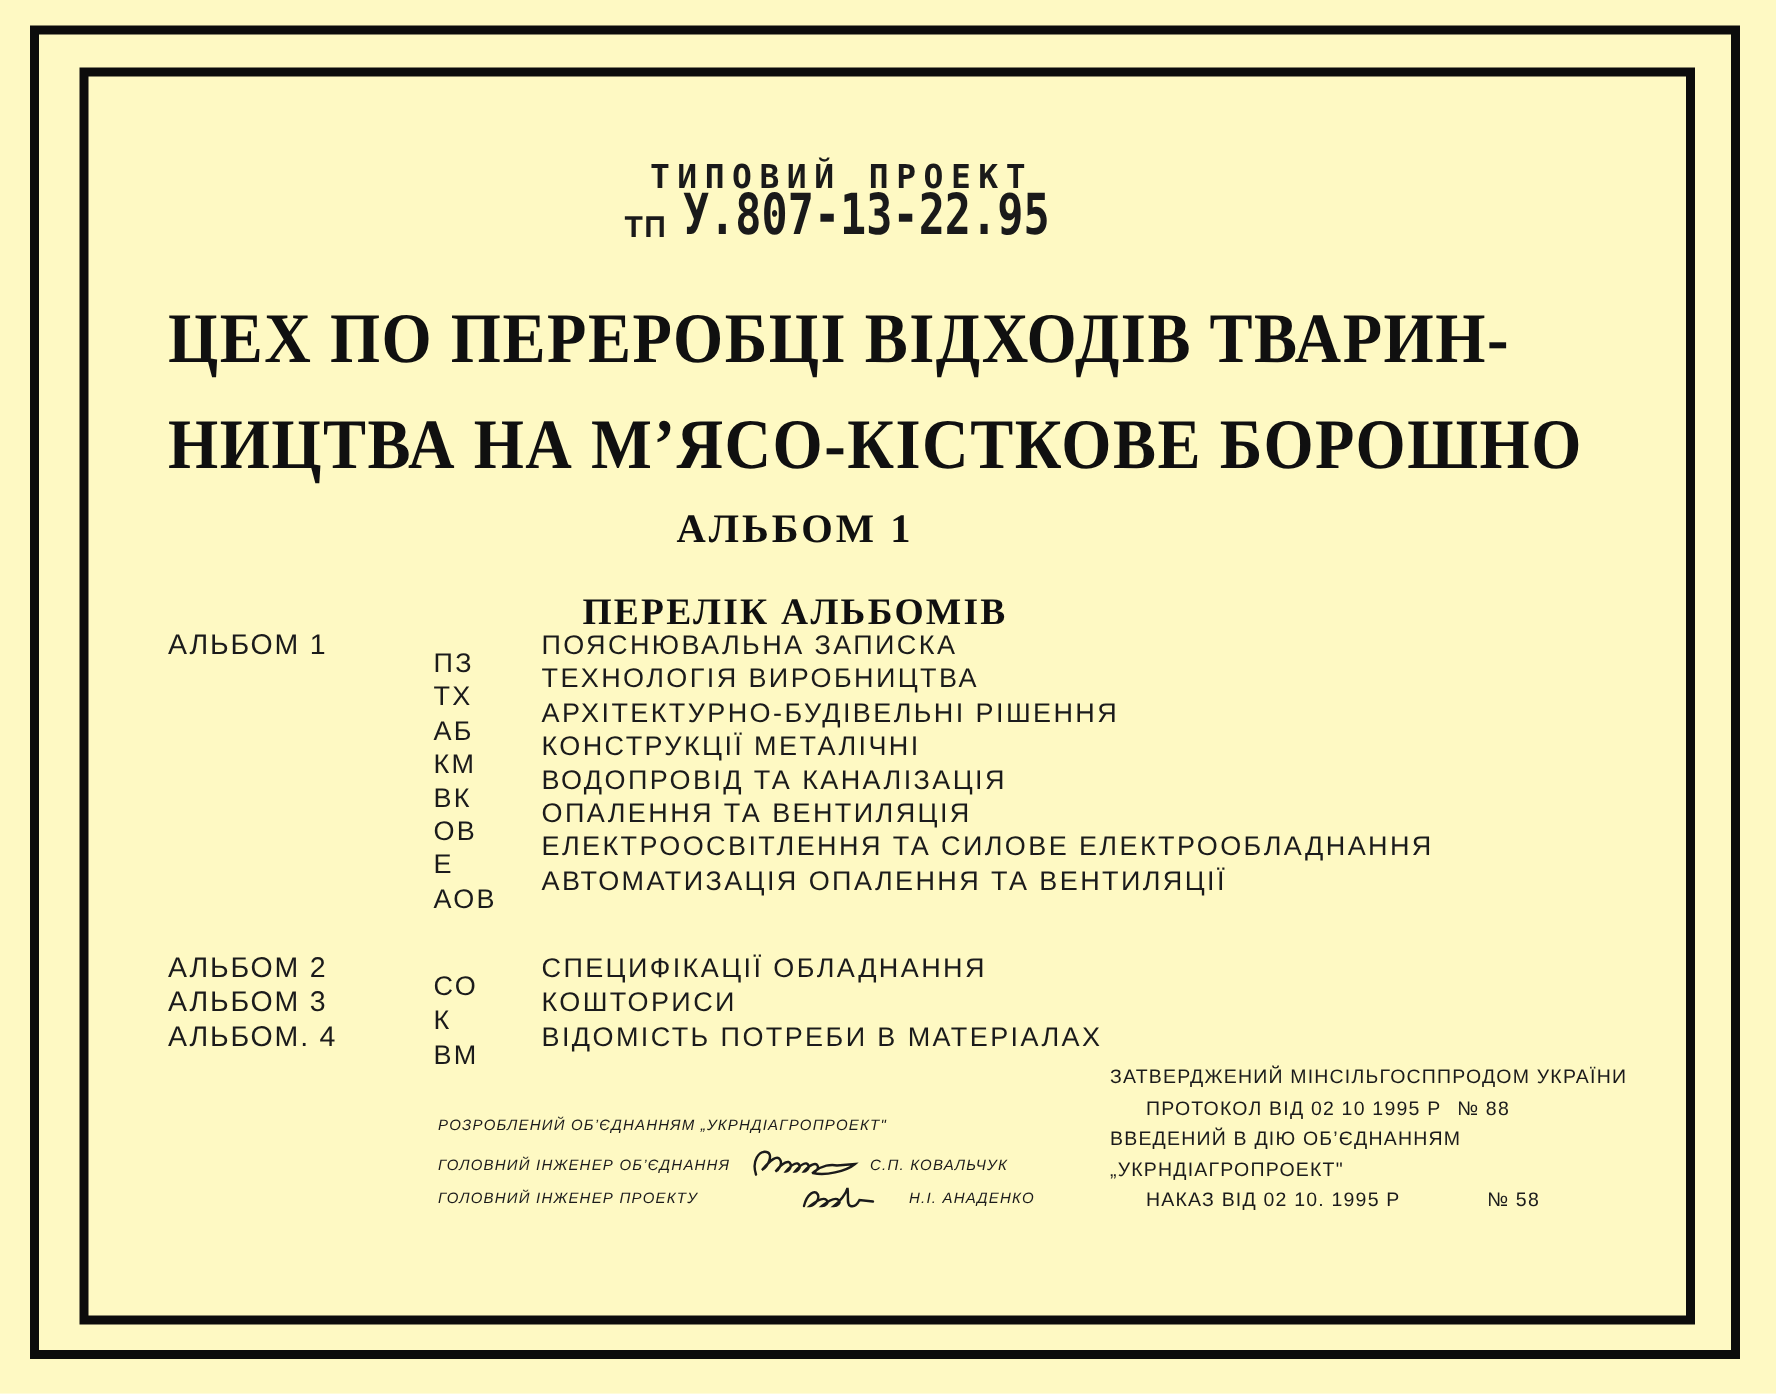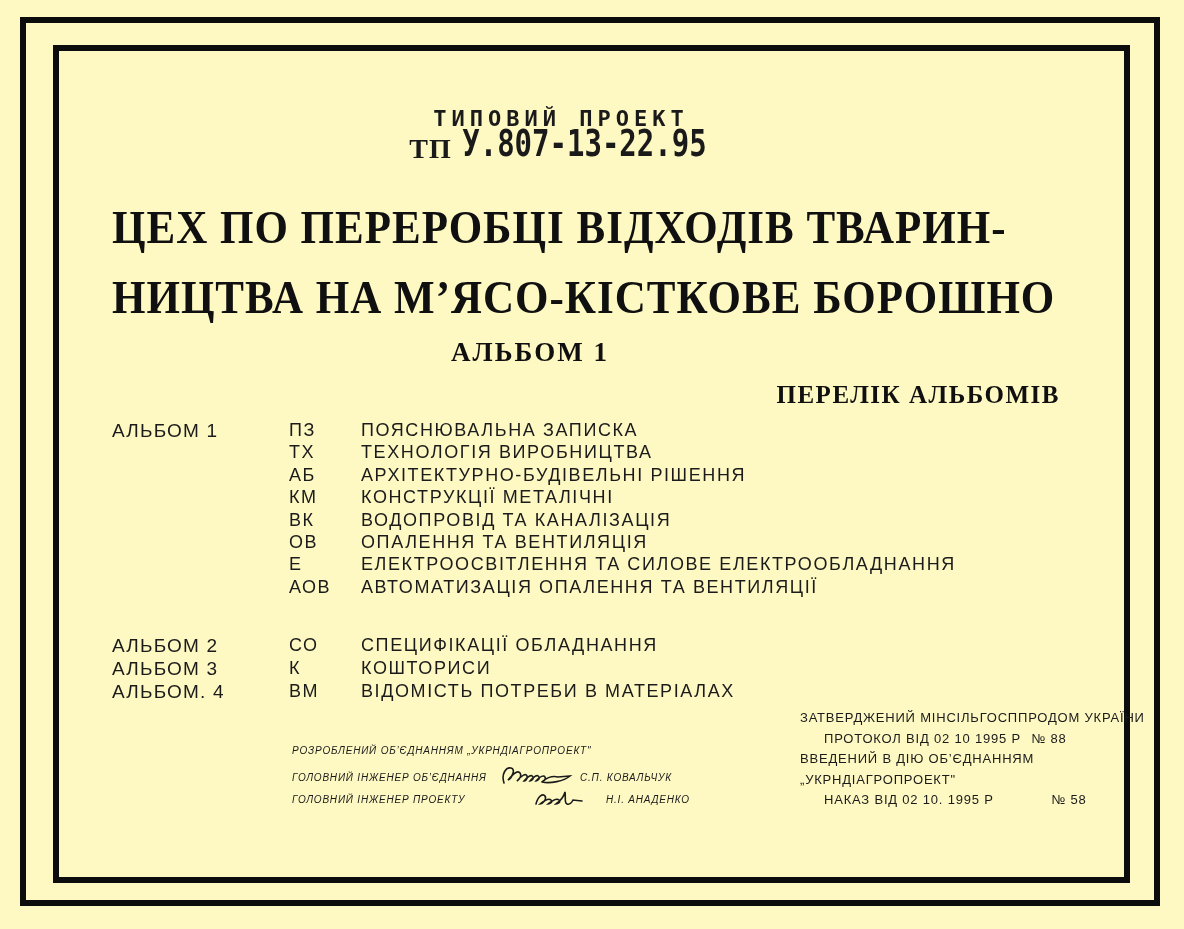--- a/index.html
+++ b/index.html
@@ -21,22 +21,22 @@
     position:absolute;left:0;top:106px;width:1122px;
     text-align:center;
     font-family:"DejaVu Sans Mono", monospace;
     font-size:22px;letter-spacing:5px;font-weight:bold;color:#1a1a1a;
   }
   .codeline{
     position:absolute;left:0;top:131px;width:1116px;
     text-align:center;white-space:nowrap;color:#1a1a1a;
   }
   .code-prefix{
-    font-family:Liberation Serif, serif;
-    font-size:28px;font-weight:bold;letter-spacing:1px;
+    font-family:Liberation Sans, sans-serif;
+    font-size:20px;font-weight:bold;letter-spacing:1px;
     vertical-align:baseline;
   }
   .code-num{
     display:inline-block;
     font-family:"DejaVu Sans Mono", monospace;
     font-size:29px;font-weight:bold;letter-spacing:0px;
     transform:scaleY(1.3);transform-origin:center bottom;
     margin-left:6px;
   }
   .main-title{
@@ -45,43 +45,43 @@
     font-weight:bold;font-size:43px;letter-spacing:1px;
     line-height:64px;white-space:nowrap;color:#101010;
     transform:scaleY(1.1);transform-origin:top left;
   }
   .album-heading{
     position:absolute;left:0;top:337px;width:1060px;text-align:center;
     font-family:"Liberation Serif", serif;font-weight:bold;
     font-size:27px;letter-spacing:2px;color:#101010;
   }
   .list-heading{
-    position:absolute;left:0;top:381px;width:1060px;text-align:right;
+    position:absolute;left:0;top:395px;width:1060px;text-align:center;
     font-family:"Liberation Serif", serif;font-weight:bold;
     font-size:25px;letter-spacing:1.5px;color:#101010;
   }
 
   .draft{letter-spacing:1.6px;}
   .catalog{position:absolute;left:112px;top:420px;width:965px;}
   .crow{display:flex;align-items:flex-start;height:22.4px;font-size:18px;color:#1b1b1b;}
   .crow-sp{height:23px;}
   .col-label{width:177px;font-size:19px;letter-spacing:1.2px;}
-  .col-code{width:72px;letter-spacing:1.5px;}
+  .col-code{width:72px;letter-spacing:1.5px;margin-top:12px;}
   .col-title{flex:1;white-space:nowrap;}
   .gap{height:36px;}
 
   .dev-block{position:absolute;left:292px;top:745px;font-size:10px;letter-spacing:0.8px;color:#1b1b1b;font-style:italic;}
   .dev-line1{height:21px;}
   .dev-row{display:flex;align-items:center;height:22px;}
   .dev-role{width:202px;white-space:nowrap;}
   .sig{flex:none;}
   .sig svg{display:block;}
   .dev-name{white-space:nowrap;}
 
-  .approval-block{position:absolute;left:800px;top:708px;font-size:13px;letter-spacing:0.8px;line-height:20.6px;color:#1b1b1b;white-space:nowrap;}
+  .approval-block{position:absolute;left:740px;top:708px;font-size:13px;letter-spacing:0.8px;line-height:20.6px;color:#1b1b1b;white-space:nowrap;}
   .appr-text{display:inline-block;width:203px;margin-left:24px;}
   .num58{margin-left:20px;text-align:center;}
 </style>
 </head>
 <body>
 
 <div class="page">
 
   <div class="frame frame-outer"></div>
   <div class="frame frame-inner"></div>

